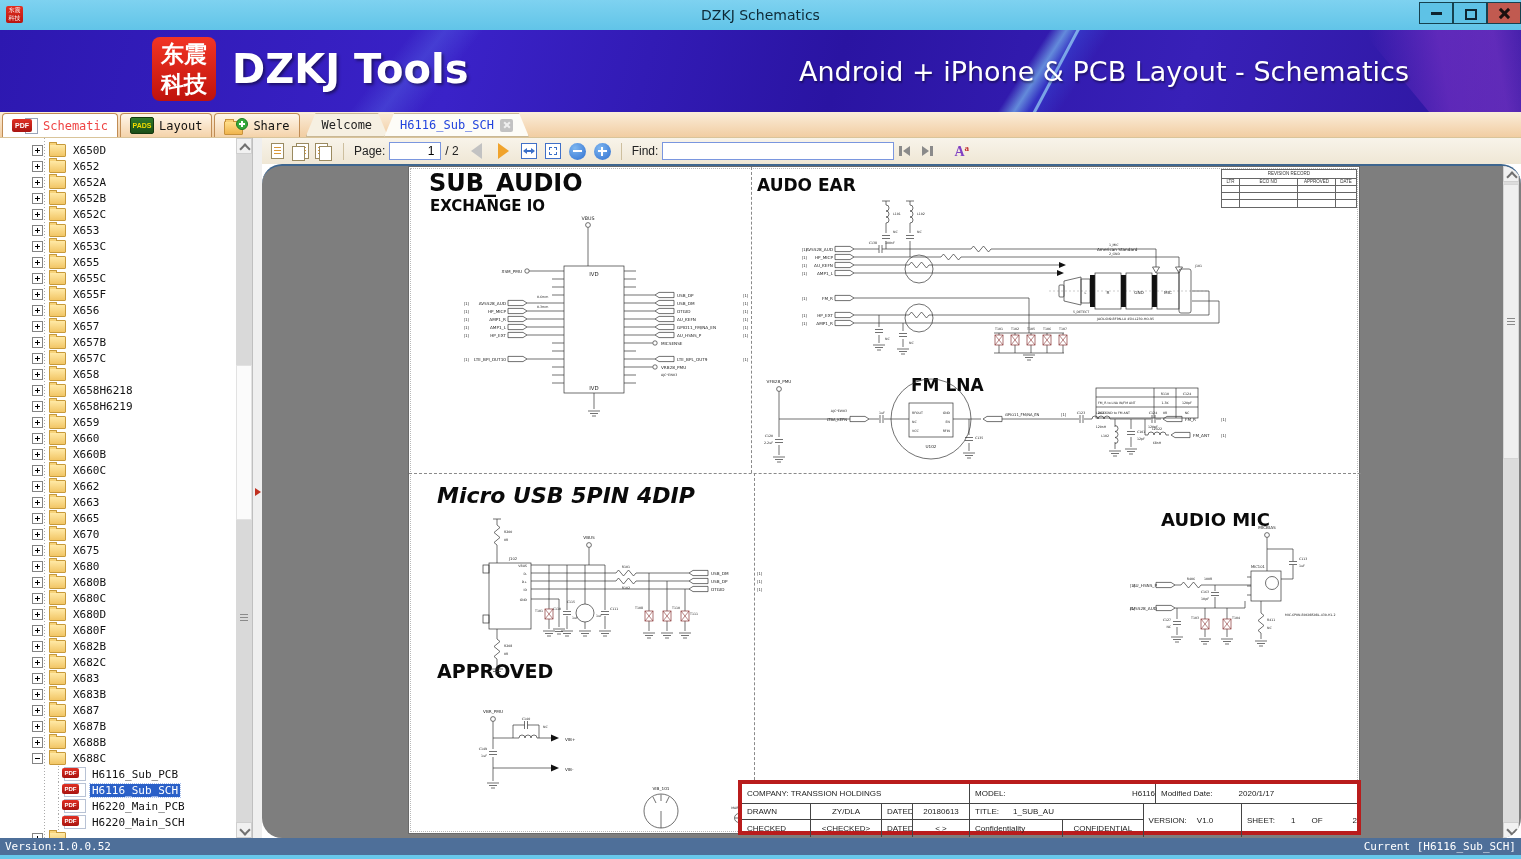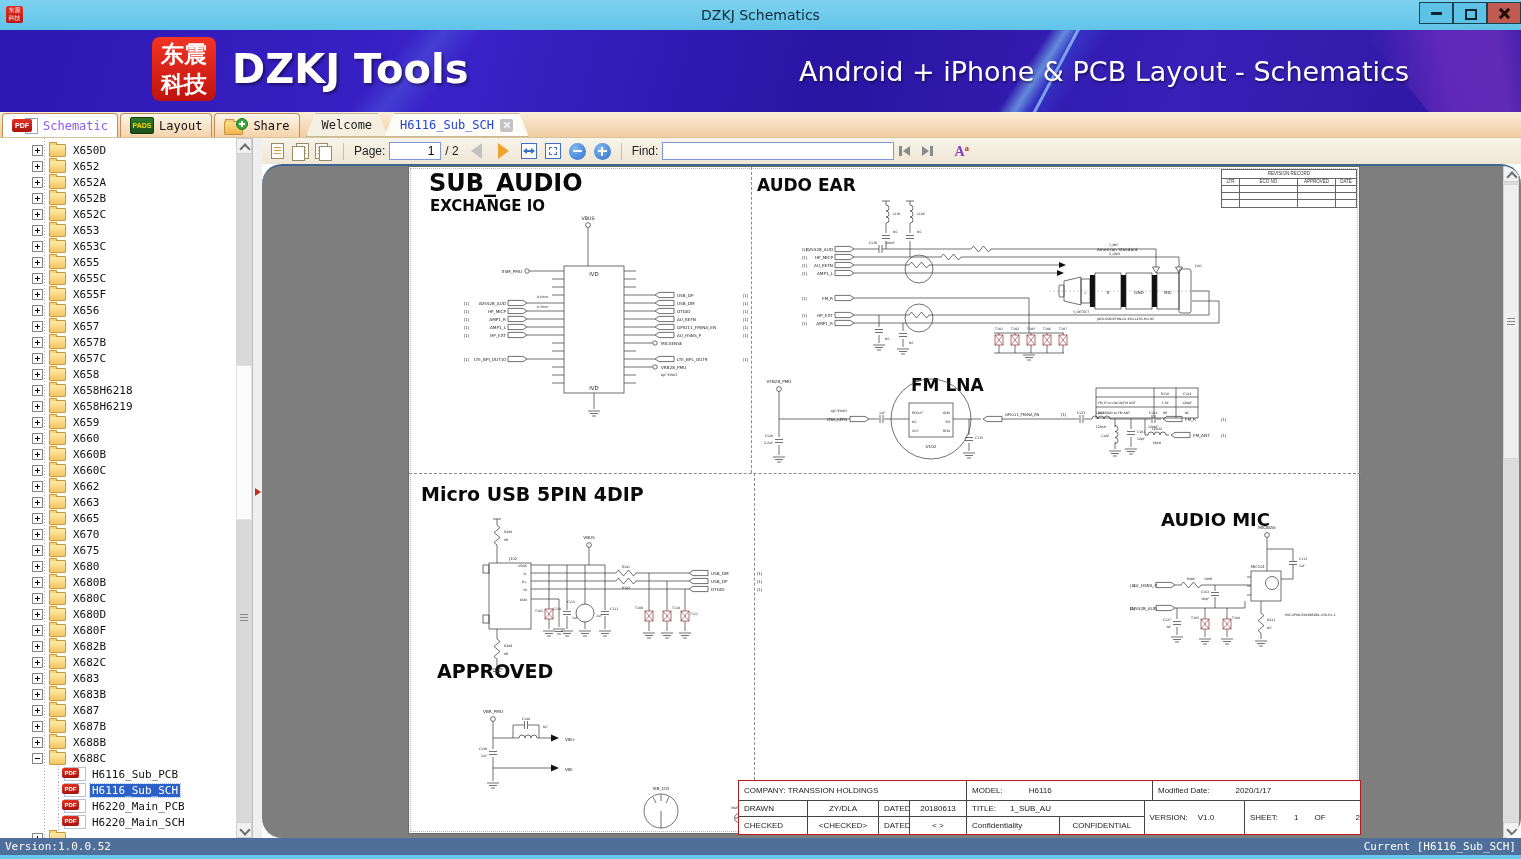--- a/index.html
+++ b/index.html
@@ -25,21 +25,21 @@
   .banner .art3{position:absolute;right:-40px;top:-10px;width:260px;height:110px;background:linear-gradient(80deg,transparent 30%,rgba(150,60,210,.45) 55%,rgba(190,80,230,.35) 75%,transparent 95%);clip-path:polygon(20% 0,100% 0,100% 100%,55% 100%);}
   .banner .art4{position:absolute;left:1050px;top:-20px;width:3px;height:140px;background:rgba(170,240,255,.6);transform:rotate(28deg);}
   .logo{position:absolute;left:152px;top:7px;width:64px;height:64px;background:linear-gradient(#F23524,#BF120C);border-radius:8px;color:#fff;text-align:center;font-family:"DejaVu Sans",sans-serif;font-weight:bold;font-size:23px;line-height:30px;padding-top:2px;box-sizing:border-box;}
   .brand{position:absolute;left:232px;top:16px;color:#fff;font-size:40px;font-weight:bold;font-family:"DejaVu Sans",sans-serif;text-shadow:2px 2px 3px rgba(0,0,0,.45);}
   .banner-sub{position:absolute;right:112px;top:26px;color:#fff;font-size:27px;font-family:"DejaVu Sans",sans-serif;text-shadow:1px 2px 2px rgba(0,0,0,.4);}
 
   
   .tabstrip{position:absolute;left:0;top:112px;width:1521px;height:26px;background:linear-gradient(#FBEDD9,#F1CDA2);border-bottom:1px solid #D9C49A;box-sizing:border-box;display:flex;align-items:flex-end;}
   .mtab{display:flex;align-items:center;gap:5px;height:24px;padding:0 9px;margin-left:2px;border:1px solid #C08C54;border-bottom:none;border-radius:4px 4px 0 0;background:linear-gradient(#FFF6EA,#F4D3AA);font-family:"DejaVu Sans Mono",monospace;font-size:12px;color:#111;box-sizing:border-box;}
   .mtab.active{background:#FFFFFF;}
-  .mtab .blue{color:#8b5cf6;}
+  .mtab .blue{color:#ef4444;}
   .pdfbadge{position:relative;width:26px;height:16px;}
   .pdfbadge .pg2{position:absolute;right:0;top:0;width:11px;height:14px;background:#fff;border:1px solid #9AA4B8;}
   .pdfbadge .rb{position:absolute;left:0;top:1px;width:20px;height:13px;background:linear-gradient(#E03024,#A81410);border-radius:2px;color:#fff;font-size:7px;font-weight:bold;text-align:center;line-height:13px;font-family:"Liberation Sans",sans-serif;}
   .padsbadge{width:24px;height:17px;background:linear-gradient(#2F7A2A,#1C4E18);border:1px solid #14380F;color:#F2DC00;font-size:7px;font-weight:bold;text-align:center;line-height:16px;border-radius:2px;font-family:"Liberation Sans",sans-serif;box-sizing:border-box;}
   .sharebadge{position:relative;width:24px;height:16px;}
   .sharebadge .fold2{position:absolute;left:0;top:3px;width:17px;height:12px;background:linear-gradient(#FFDE8A,#F0B44E);border:1px solid #C8923C;border-radius:1px;}
   .sharebadge .fold2::before{content:"";position:absolute;top:-3px;left:0;width:7px;height:2px;background:#F7CE74;border:1px solid #C8923C;border-bottom:none;}
   .sharebadge .plusdot{position:absolute;right:0;top:0;width:10px;height:10px;border-radius:50%;background:#35A93A;border:1px solid #1F7A24;}
   .sharebadge .plusdot::before,.sharebadge .plusdot::after{content:"";position:absolute;left:50%;top:50%;background:#fff;}
   .sharebadge .plusdot::before{width:6px;height:2px;margin:-1px 0 0 -3px;}
@@ -128,25 +128,25 @@
   .mid{text-anchor:middle;} .end{text-anchor:end;}
 
   .revtable{position:absolute;left:812px;top:2px;width:136px;font-size:4.5px;color:#333;border:1px solid #666;box-sizing:border-box;}
   .rt-title{height:8px;line-height:8px;text-align:center;border-bottom:1px solid #666;}
   .rt-row{display:flex;height:7px;border-bottom:1px solid #666;box-sizing:border-box;}
   .rt-row:last-child{border-bottom:none;}
   .rt-row span{display:block;height:100%;border-right:1px solid #666;box-sizing:border-box;text-align:center;line-height:6px;overflow:hidden;}
   .rt-row span:nth-child(1){width:18px;} .rt-row span:nth-child(2){width:58px;}
   .rt-row span:nth-child(3){width:38px;} .rt-row span:nth-child(4){width:22px;border-right:none;flex:1;}
 
-  .tblock{position:absolute;left:329px;top:613px;width:623px;height:55px;border:1px solid #b91c1c;box-sizing:border-box;font-size:8px;color:#222;background:#fff;}
+  .tblock{position:absolute;left:329px;top:613px;width:623px;height:55px;border:4px solid #b91c1c;box-sizing:border-box;font-size:8px;color:#222;background:#fff;}
   .tb-r1{display:flex;height:20px;border-bottom:1px solid #444;box-sizing:border-box;}
   .tb-r1 .c{display:flex;align-items:center;padding-left:5px;border-right:1px solid #444;box-sizing:border-box;gap:26px;}
   .tb-r1 .c:last-child{border-right:none;}
-  .tb-r1 .company{width:228px;} .tb-r1 .model{width:186px;} .tb-r1 .moddate{flex:1;}
+  .tb-r1 .company{width:228px;} .tb-r1 .model{width:186px;justify-content:space-between;} .tb-r1 .moddate{flex:1;}
   .tb-r23{display:flex;height:33px;}
   .lgrid{width:228px;border-right:1px solid #444;box-sizing:border-box;}
   .lgrid .lr{display:flex;height:16px;border-bottom:1px solid #444;box-sizing:border-box;}
   .lgrid .lr:last-child{height:17px;border-bottom:none;}
   .lgrid .lc{display:flex;align-items:center;padding-left:5px;border-right:1px solid #444;box-sizing:border-box;overflow:hidden;}
   .lgrid .lc:nth-child(1){width:69px;} .lgrid .lc:nth-child(2){width:71px;justify-content:center;padding-left:0;}
   .lgrid .lc:nth-child(3){width:31px;} .lgrid .lc:nth-child(4){width:57px;border-right:none;justify-content:center;padding-left:0;flex:1;}
   .mcol{width:186px;border-right:1px solid #444;box-sizing:border-box;}
   .mcol .mr1{display:flex;align-items:center;height:16px;border-bottom:1px solid #444;box-sizing:border-box;padding-left:5px;gap:14px;}
   .mcol .mr2{display:flex;height:17px;}
@@ -489,21 +489,21 @@
       <div class="page">
 
         <div class="divider" style="left:342px;top:0;height:306px;border-left-width:1px;"></div>
         <div class="divider" style="left:0;top:306px;width:952px;border-top-width:1px;"></div>
         <div class="divider" style="left:345px;top:306px;height:307px;border-left-width:1px;"></div>
 
         <div class="sec-title" style="left:20px;top:2px;font-size:24px;">SUB_AUDIO</div>
         <div class="sec-title" style="left:21px;top:30px;font-size:15px;">EXCHANGE IO</div>
         <div class="sec-title" style="left:348px;top:8px;font-size:17px;">AUDO EAR</div>
         <div class="sec-title" style="left:470px;top:208px;font-size:17px;margin-left:32px;">FM LNA</div>
-        <div class="sec-title" style="left:12px;top:316px;font-size:19px;">Micro USB 5PIN 4DIP</div>
+        <div class="sec-title" style="left:28px;top:316px;font-size:22px;font-style:italic;">Micro USB 5PIN 4DIP</div>
         <div class="sec-title" style="left:28px;top:493px;font-size:19px;">APPROVED</div>
         <div class="sec-title" style="left:752px;top:342px;font-size:18px;">AUDIO MIC</div>
 
         <svg width="952" height="668" viewBox="0 0 952 668">
           <defs>
             <g id="gnd">
                 <path class="w" d="M-6,0H6M-4,2.5H4M-2,5H2"></path>
               </g>
             <g id="caph">
                 <path class="w" d="M-1.5,-4V4M1.5,-4V4"></path>

